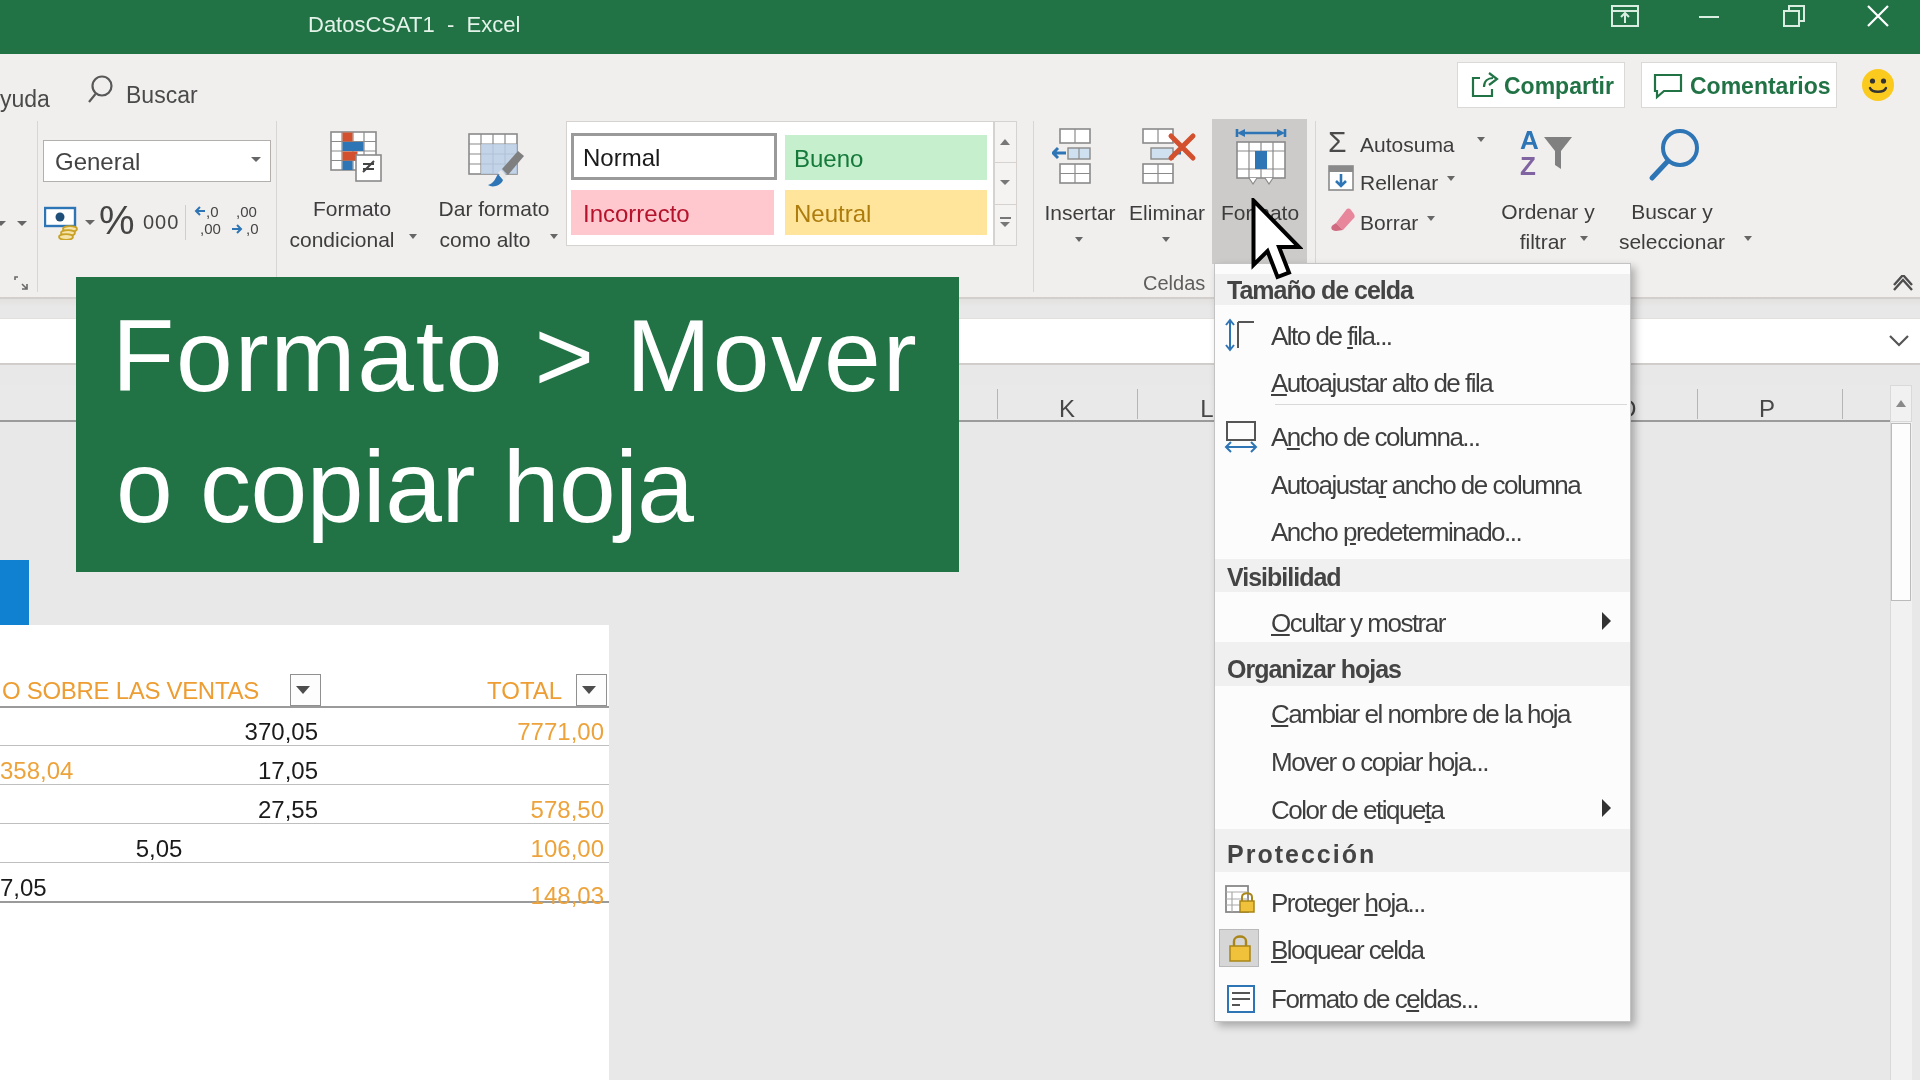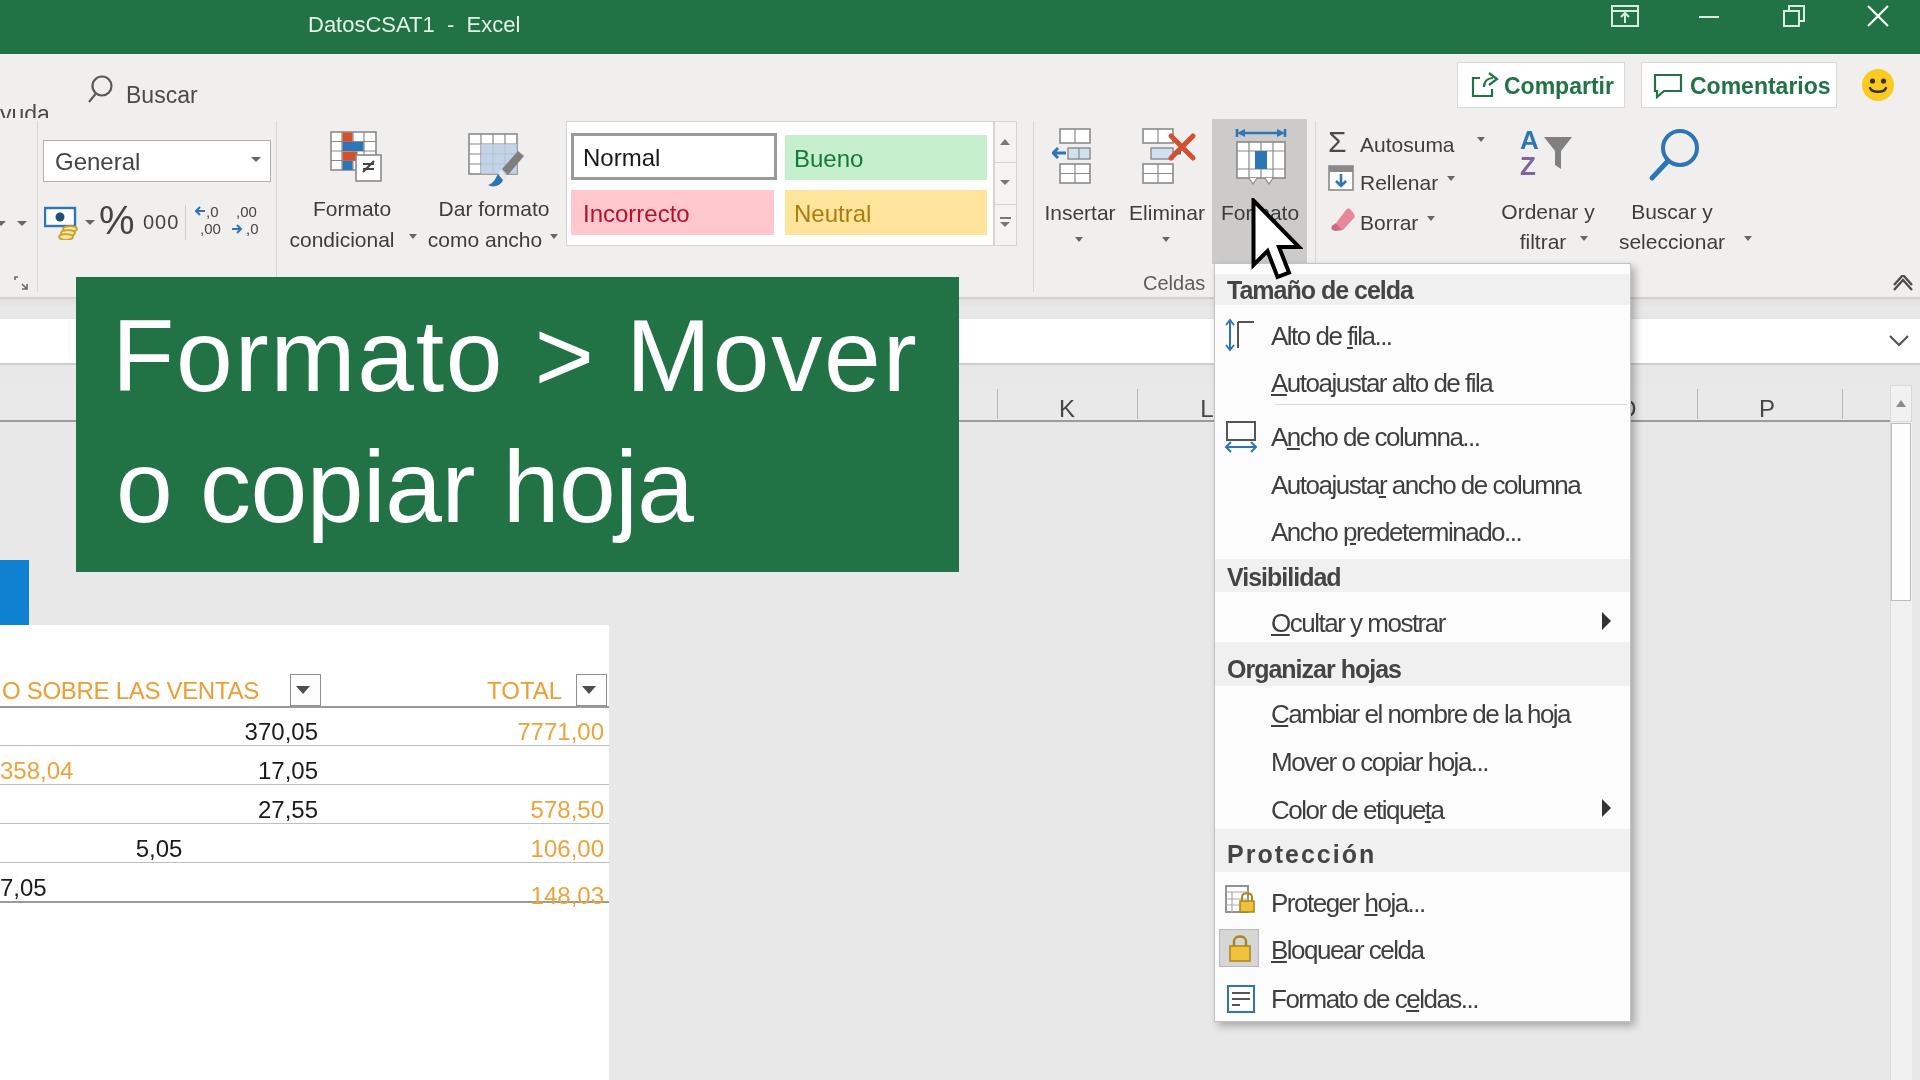--- a/index.html
+++ b/index.html
@@ -56,21 +56,21 @@
 <div class="abs" style="left:1699px;top:16px;width:20px;height:2px;background:#d9eee1;"></div>
 <svg class="abs" style="left:1782px;top:4px;" width="26" height="24" viewBox="0 0 26 24">
   <rect x="2" y="7" width="15" height="15" fill="none" stroke="#d9eee1" stroke-width="2"></rect>
   <path d="M7 7 V2 H22 V17 H17" fill="none" stroke="#d9eee1" stroke-width="2"></path>
 </svg>
 <svg class="abs" style="left:1866px;top:5px;" width="24" height="22" viewBox="0 0 24 22">
   <path d="M2 1 L22 21 M22 1 L2 21" stroke="#ffffff" stroke-width="2.2"></path>
 </svg>
 
 <div class="abs" style="left:0;top:54px;width:1920px;height:64px;background:#f1efee;"></div>
-<div class="abs" style="left:0px;top:101px;font-size:23px;color:#4a4a4a;">yuda</div>
+<div class="abs" style="left:0px;top:86px;font-size:23px;color:#4a4a4a;">yuda</div>
 <svg class="abs" style="left:87px;top:73px;" width="32" height="34" viewBox="0 0 32 34">
   <circle cx="15" cy="13" r="9.5" fill="none" stroke="#585858" stroke-width="2.2"></circle>
   <line x1="8.5" y1="21" x2="2" y2="29" stroke="#585858" stroke-width="2.2"></line>
 </svg>
 <div class="abs" style="left:126px;top:82px;font-size:23px;color:#4a4a4a;">Buscar</div>
 
 <div class="abs" style="left:1457px;top:62px;width:168px;height:46px;background:#ffffff;border:1px solid #dbd9d7;"></div>
 <svg class="abs" style="left:1468px;top:71px;" width="32" height="28" viewBox="0 0 32 28">
   <path d="M12 7 H5 V25 H24 V18" fill="none" stroke="#217346" stroke-width="2.2"></path>
   <path d="M16 16 C16 10 20 7 25 7" fill="none" stroke="#217346" stroke-width="2.2"></path>
@@ -152,21 +152,21 @@
 
 <svg class="abs" style="left:468px;top:131px;" width="58" height="58" viewBox="0 0 58 58">
   <rect x="1" y="3" width="48" height="40" fill="#fff" stroke="#8a8a8a" stroke-width="1.6"></rect>
   <path d="M1 13 H49 M1 23 H49 M1 33 H49 M13 3 V43 M25 3 V43 M37 3 V43" stroke="#8a8a8a" stroke-width="1.2"></path>
   <path d="M13 13 H49 V43 H13 Z" fill="#b8cce4" opacity="0.85"></path>
   <path d="M34 38 L50 20 L56 25 L40 44 Z" fill="#7f7f7f"></path>
   <path d="M33 39 L39 45 L36 48 L30 42 Z" fill="#e8e8e8"></path>
   <path d="M30 43 L35 49 C33 55 24 57 20 54 C26 52 27 48 30 43 Z" fill="#2e75b6"></path>
 </svg>
 <div class="abs rlabel" style="left:429px;top:197px;width:130px;">Dar formato</div>
-<div class="abs rlabel" style="left:420px;top:228px;width:130px;">como ancho</div>
+<div class="abs rlabel" style="left:420px;top:228px;width:130px;">como alto</div>
 <div class="abs tri-d" style="left:550px;top:234px;border-left-width:4px;border-right-width:4px;border-top-width:5px;"></div>
 
 <div class="abs" style="left:566px;top:121px;width:428px;height:125px;background:#fff;border:1px solid #d5d2d0;"></div>
 <div class="abs" style="left:571px;top:133px;width:206px;height:47px;background:#fff;border:3px solid #9a9a9a;"></div>
 <div class="abs" style="left:583px;top:144px;font-size:24px;color:#1a1a1a;">Normal</div>
 <div class="abs" style="left:785px;top:135px;width:202px;height:45px;background:#c6efce;"></div>
 <div class="abs" style="left:794px;top:145px;font-size:24px;color:#15793a;">Bueno</div>
 <div class="abs" style="left:571px;top:190px;width:203px;height:45px;background:#ffc7ce;"></div>
 <div class="abs" style="left:583px;top:200px;font-size:24px;color:#b5132c;">Incorrecto</div>
 <div class="abs" style="left:785px;top:190px;width:202px;height:45px;background:#ffe59c;"></div>

